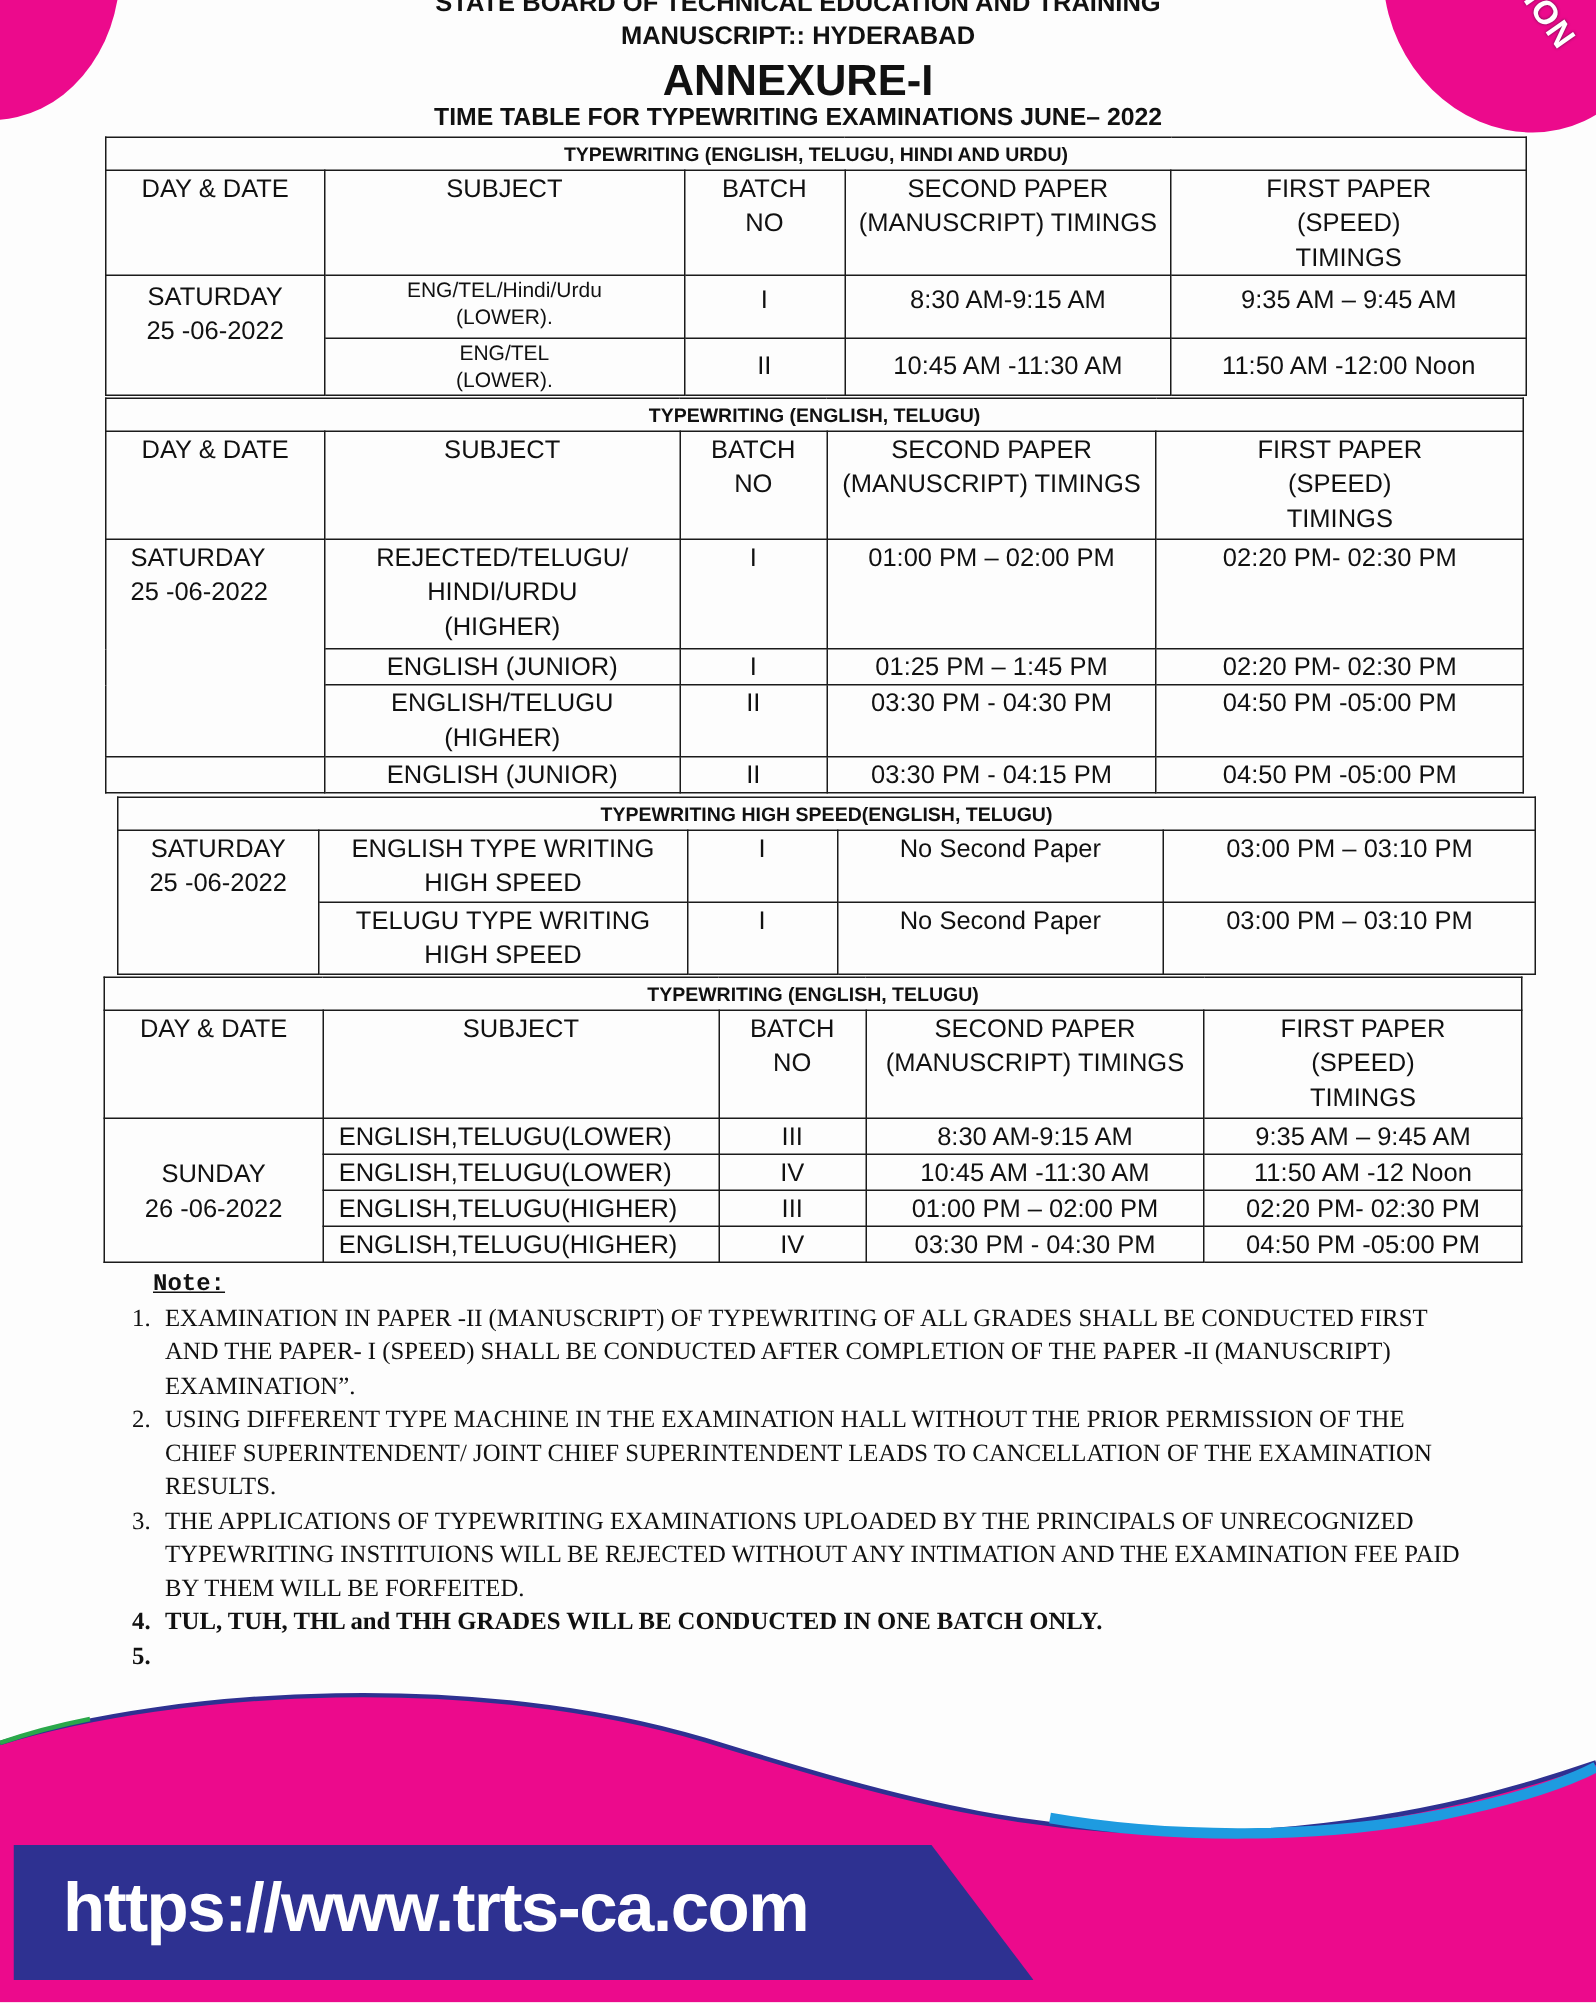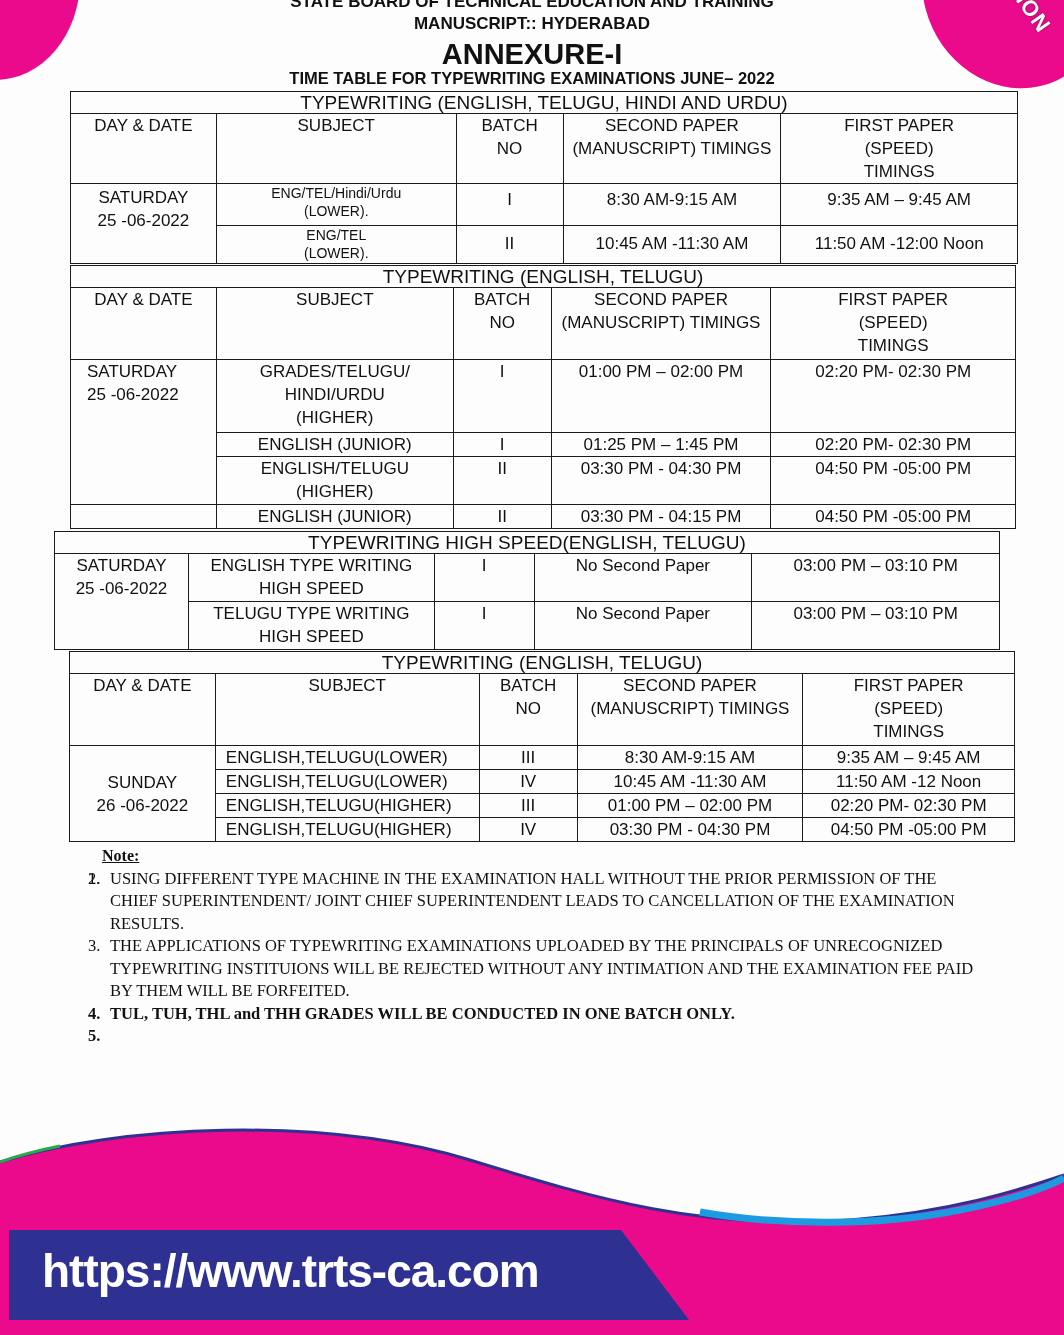--- a/index.html
+++ b/index.html
@@ -11,31 +11,31 @@
   .deco-tr-text { position: absolute; right: 10px; top: 0px; color: #fff; font-weight: bold; font-size: 22px; transform: rotate(55deg); letter-spacing: 1px; text-shadow: 0 0 2px #5a0a40; }
 
   .head { position: absolute; left: 0; right: 0; text-align: center; font-weight: bold; font-family: "Liberation Sans", sans-serif; }
   .h-board { top: -8px; font-size: 17px; }
   .h-city { top: 14px; font-size: 17px; }
   .h-annex { top: 38px; font-size: 29px; }
   .h-title { top: 69px; font-size: 16.5px; }
 
   table.tt { position: absolute; border-collapse: collapse; font-family: "Liberation Sans", sans-serif; font-size: 17px; background: transparent; }
   table.tt td { border: 1.6px solid #1b1b1b; text-align: center; vertical-align: top; padding: 0 2px; line-height: 23px; }
-  table.tt td.sec { font-weight: normal; font-size: 19px; padding: 0; line-height: 21px; }
+  table.tt td.sec { font-weight: bold; font-size: 13px; padding: 0; line-height: 21px; }
   table.tt td.left { text-align: left; padding-left: 14px; }
   .small { font-size: 14px; line-height: 18px !important; }
 
   #t1 { left: 70px; top: 91px; width: 948px; }
   #t2 { left: 70px; top: 265px; width: 946px; }
-  #t3 { left: 54px; top: 531px; width: 946px; }
+  #t3 { left: 78px; top: 531px; width: 946px; }
   #t4 { left: 69px; top: 651px; width: 946px; }
 
   .notes { position: absolute; left: 88px; top: 845px; width: 900px; font-family: "Liberation Serif", serif; font-size: 16.5px; line-height: 22.5px; }
-  .note-h { font-family: Liberation Serif, serif; font-weight: bold; font-size: 16px; text-decoration: underline; margin-left: 14px; }
+  .note-h { font-family: Liberation Mono, monospace; font-weight: bold; font-size: 16px; text-decoration: underline; margin-left: 14px; }
   .notes ol { list-style: none; }
   .notes li { position: relative; padding-left: 22px; }
   .notes li .num { position: absolute; left: 0; top: 0; }
   .notes li.b { font-weight: bold; }
 
   .footer-svg { position: absolute; left: 0; top: 1120px; width: 1064px; height: 215px; }
   .url-band { position: absolute; left: 9px; top: 1230px; width: 680px; height: 90px; }
   .url-text { position: absolute; left: 42px; top: 1244px; color: #fff; font-family: "Liberation Sans", sans-serif; font-weight: bold; font-size: 46px; letter-spacing: -1px; }
 </style>
 </head>
@@ -132,21 +132,21 @@
           <div>(SPEED)</div>
           <div>TIMINGS</div>
         </td>
   </tr>
   <tr style="height:73px">
     <td rowspan="3" class="left" style="padding-left:16px">
           <div>SATURDAY</div>
           <div>25 -06-2022</div>
         </td>
     <td>
-          <div>GRADES/TELUGU/</div>
+          <div>REJECTED/TELUGU/</div>
           <div>HINDI/URDU</div>
           <div>(HIGHER)</div>
         </td>
     <td>I</td>
     <td>01:00 PM – 02:00 PM</td>
     <td>02:20 PM- 02:30 PM</td>
   </tr>
   <tr style="height:24px">
     <td>ENGLISH (JUNIOR)</td>
     <td>I</td>
@@ -265,21 +265,21 @@
     <td>IV</td>
     <td>03:30 PM - 04:30 PM</td>
     <td>04:50 PM -05:00 PM</td>
   </tr>
 </tbody>
   </table>
 
 <div class="notes">
   <div class="note-h">Note:</div>
   <ol>
-    <li><span class="num">1.</span></li>
+    <li><span class="num">1.</span><span>EXAMINATION IN PAPER -II (MANUSCRIPT) OF TYPEWRITING OF ALL GRADES SHALL BE CONDUCTED FIRST AND THE PAPER- I (SPEED) SHALL BE CONDUCTED AFTER COMPLETION OF THE PAPER -II (MANUSCRIPT) EXAMINATION”.</span></li>
     <li><span class="num">2.</span><span>USING DIFFERENT TYPE MACHINE IN THE EXAMINATION HALL WITHOUT THE PRIOR PERMISSION OF THE CHIEF SUPERINTENDENT/ JOINT CHIEF SUPERINTENDENT LEADS TO CANCELLATION OF THE EXAMINATION RESULTS.</span></li>
     <li><span class="num">3.</span><span>THE APPLICATIONS OF TYPEWRITING EXAMINATIONS UPLOADED BY THE PRINCIPALS OF UNRECOGNIZED TYPEWRITING INSTITUIONS WILL BE REJECTED WITHOUT ANY INTIMATION AND THE EXAMINATION FEE PAID BY THEM WILL BE FORFEITED.</span></li>
     <li class="b"><span class="num">4.</span><span>TUL, TUH, THL and THH GRADES WILL BE CONDUCTED IN ONE BATCH ONLY.</span></li>
     <li class="b"><span class="num">5.</span></li>
   </ol>
 </div>
 
 <svg class="footer-svg" viewBox="0 0 1064 215" preserveAspectRatio="none">
   <path d="M0 42 C 120 5, 320 -5, 470 40 C 600 80, 700 110, 850 100 C 950 92, 1020 70, 1064 55 L1064 215 L0 215 Z" fill="#ec0a8c"></path>
   <path d="M0 42 C 120 5, 320 -5, 470 40 C 600 80, 700 110, 850 100 C 950 92, 1020 70, 1064 55" fill="none" stroke="#2e3191" stroke-width="3"></path>

